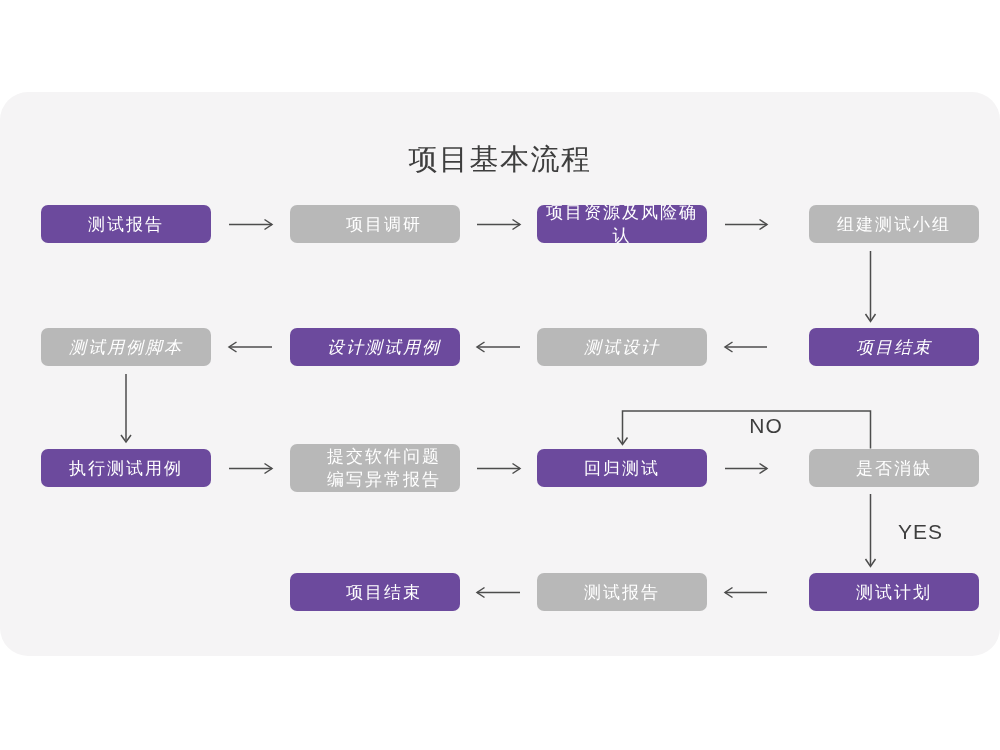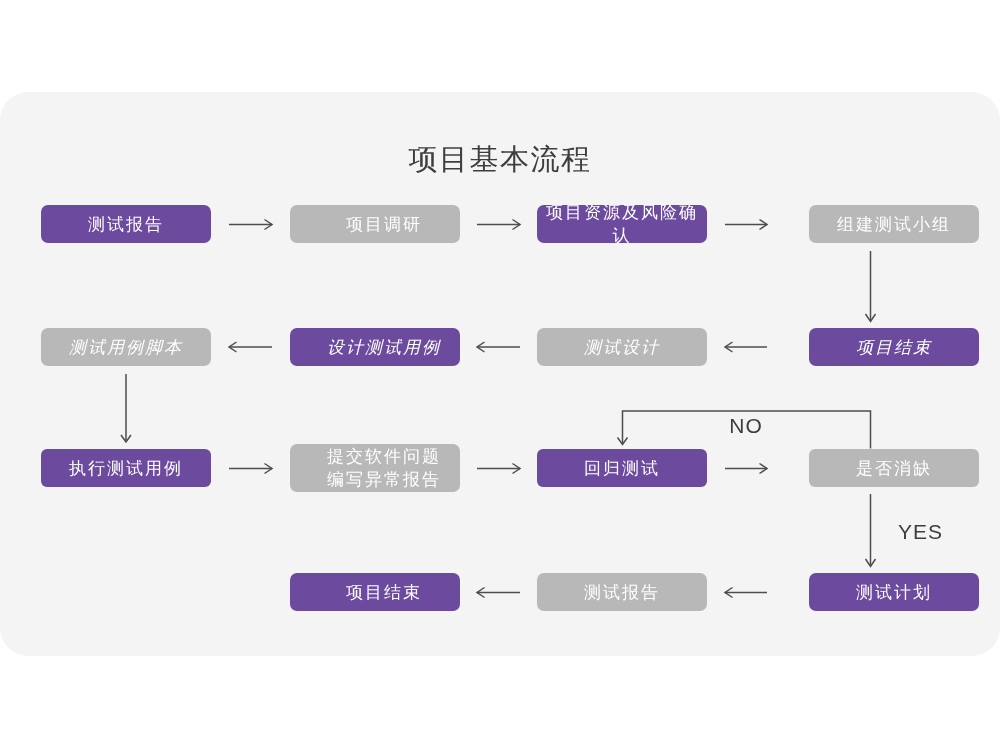--- a/index.html
+++ b/index.html
@@ -48,21 +48,21 @@
   .node.primary   { background: #6C4A9D; }
   .node.secondary { background: #B8B8B8; }
   .node.tall      { height: 48px; }
 
   .c1 { left: 41px; }
   .c2 { left: 290px; padding-left: 18px; }
   .c3 { left: 537px; }
   .c4 { left: 785px; margin-left: 24px; }
   .r1 { top: 205px; }
   .r2 { top: 328px; font-style: italic; }
-  .r3 { top: 449px; border-radius: 6px; }
+  .r3 { top: 449px; }
   .r3tall { top: 444px; }
   .r4 { top: 573px; }
 
   .arrows {
     position: absolute;
     left: 0; top: 0;
     width: 1000px; height: 750px;
     pointer-events: none;
   }
   .arrows path {
@@ -70,21 +70,21 @@
     stroke-width: 1.5;
     fill: none;
   }
 
   .edge-label {
     position: absolute;
     color: #3E3E3E;
     font-size: 21px;
     letter-spacing: 1px;
   }
-  .edge-label.no  { left: 696px; top: 414px; width: 100px; text-align: center; }
+  .edge-label.no  { left: 716px; top: 414px; width: 100px; text-align: center; }
   .edge-label.yes { left: 879px; top: 520px; margin-left: 19px; }
 </style>
 </head>
 <body>
 
 <div class="stage">
 
   <div class="card"></div>
 
   <div class="page-title">项目基本流程</div>

